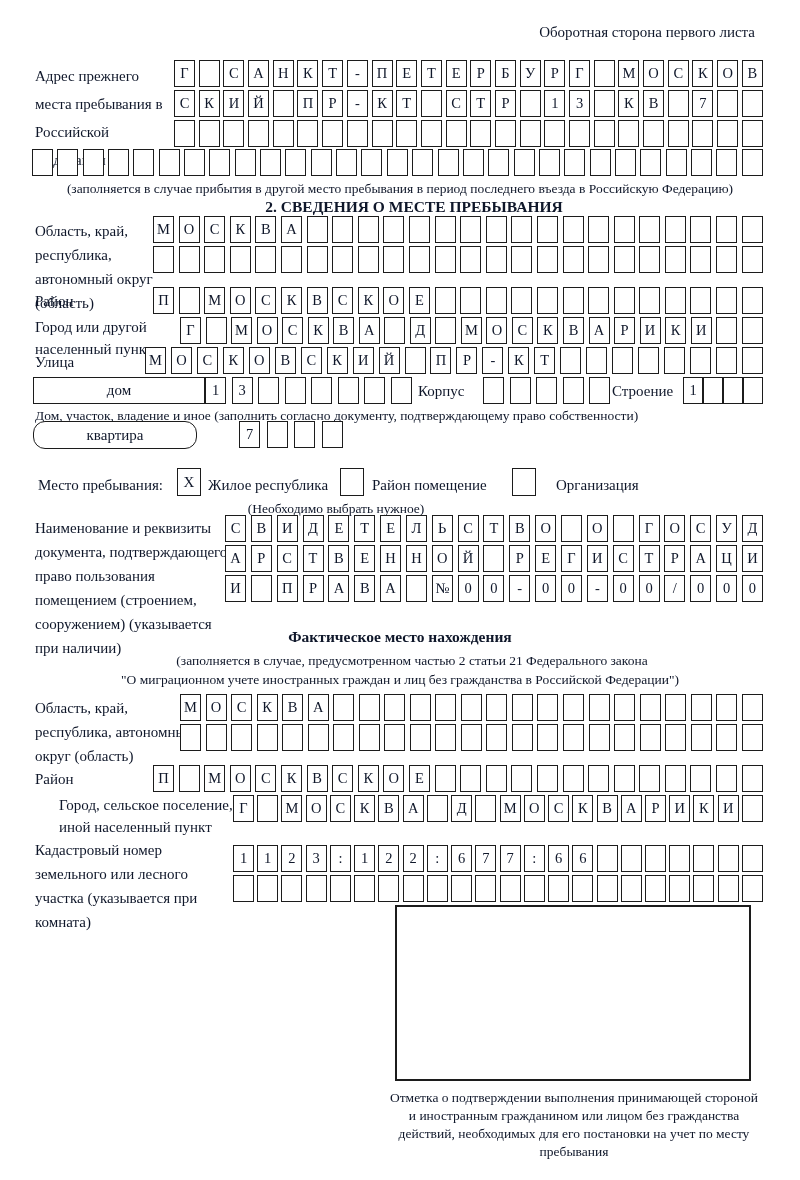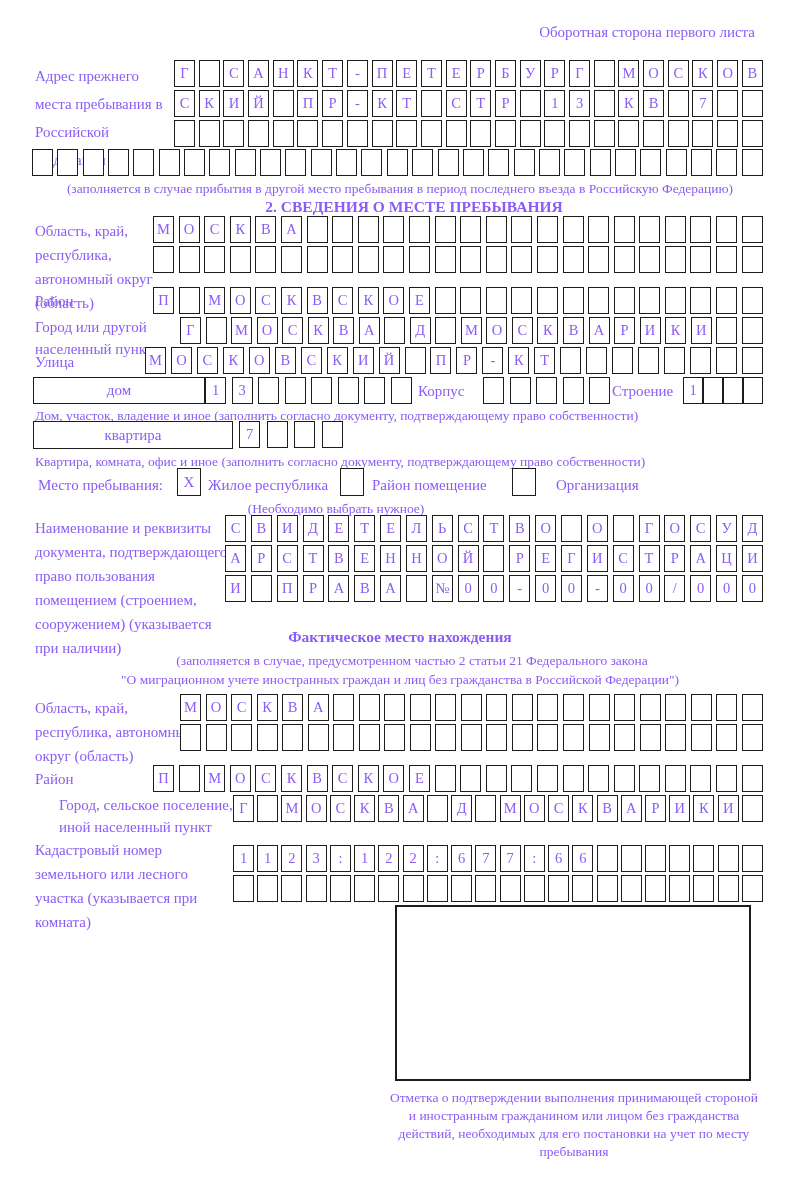--- a/index.html
+++ b/index.html
@@ -1,18 +1,18 @@
 <!DOCTYPE html>
 <html><head>
 <meta charset="utf-8">
 <style>
   html,body{margin:0;padding:0;background:#fff;}
   .page{
     position:relative;width:800px;height:1180px;background:#ffffff;
-    font-family:"Liberation Serif","DejaVu Serif",serif;color:#8b5cf6;
+    font-family:"Liberation Serif","DejaVu Serif",serif;color:#0f172a;
     overflow:hidden;
   }
   .abs{position:absolute;}
   .lbl{font-size:15px;line-height:28px;}
   .lbl-tight{font-size:15px;line-height:24px;}
   .lbl-tighter{font-size:15px;line-height:22px;}
   .note{font-size:13.5px;line-height:18px;}
   .center{text-align:center;}
   .bold{font-weight:bold;}
   .cellrow{display:flex;justify-content:space-between;}
@@ -310,28 +310,27 @@
     </div>
   <div class="abs lbl" style="left:612px;top:377px;">Строение</div>
   <div class="abs cellrow" style="left:683px;top:377px;width:80px;">
       <span class="cell">1</span>
       <span class="cell"></span>
       <span class="cell"></span>
       <span class="cell"></span>
     </div>
   <div class="abs note" style="left:35px;top:407px;width:740px;">Дом, участок, владение и иное (заполнить согласно документу, подтверждающему право собственности)</div>
 
-  <div class="abs bigbox" style="left:33px;top:421px;width:200px;height:28px;">квартира</div>
+  <div class="abs bigbox" style="left:33px;top:421px;width:164px;height:28px;border-radius:12px;">квартира</div>
   <div class="abs cellrow" style="left:239px;top:421px;width:104px;">
       <span class="cell">7</span>
       <span class="cell"></span>
       <span class="cell"></span>
       <span class="cell"></span>
     </div>
-  <div class="abs note" style="left:35px;top:453px;width:740px;">Квартира, комната, офис и иное (заполнить согласно документу, подтверждающему право собственности)</div>
 
   <div class="abs lbl" style="left:38px;top:471px;">Место пребывания:</div>
   <div class="abs chk" style="left:177px;top:468px;">X</div>
   <div class="abs lbl" style="left:208px;top:471px;">Жилое республика</div>
   <div class="abs chk" style="left:340px;top:468px;"></div>
   <div class="abs lbl" style="left:372px;top:471px;">Район помещение</div>
   <div class="abs chk" style="left:512px;top:468px;"></div>
   <div class="abs lbl" style="left:556px;top:471px;">Организация</div>
   <div class="abs note center" style="left:186px;top:500px;width:300px;">(Необходимо выбрать нужное)</div>
 

